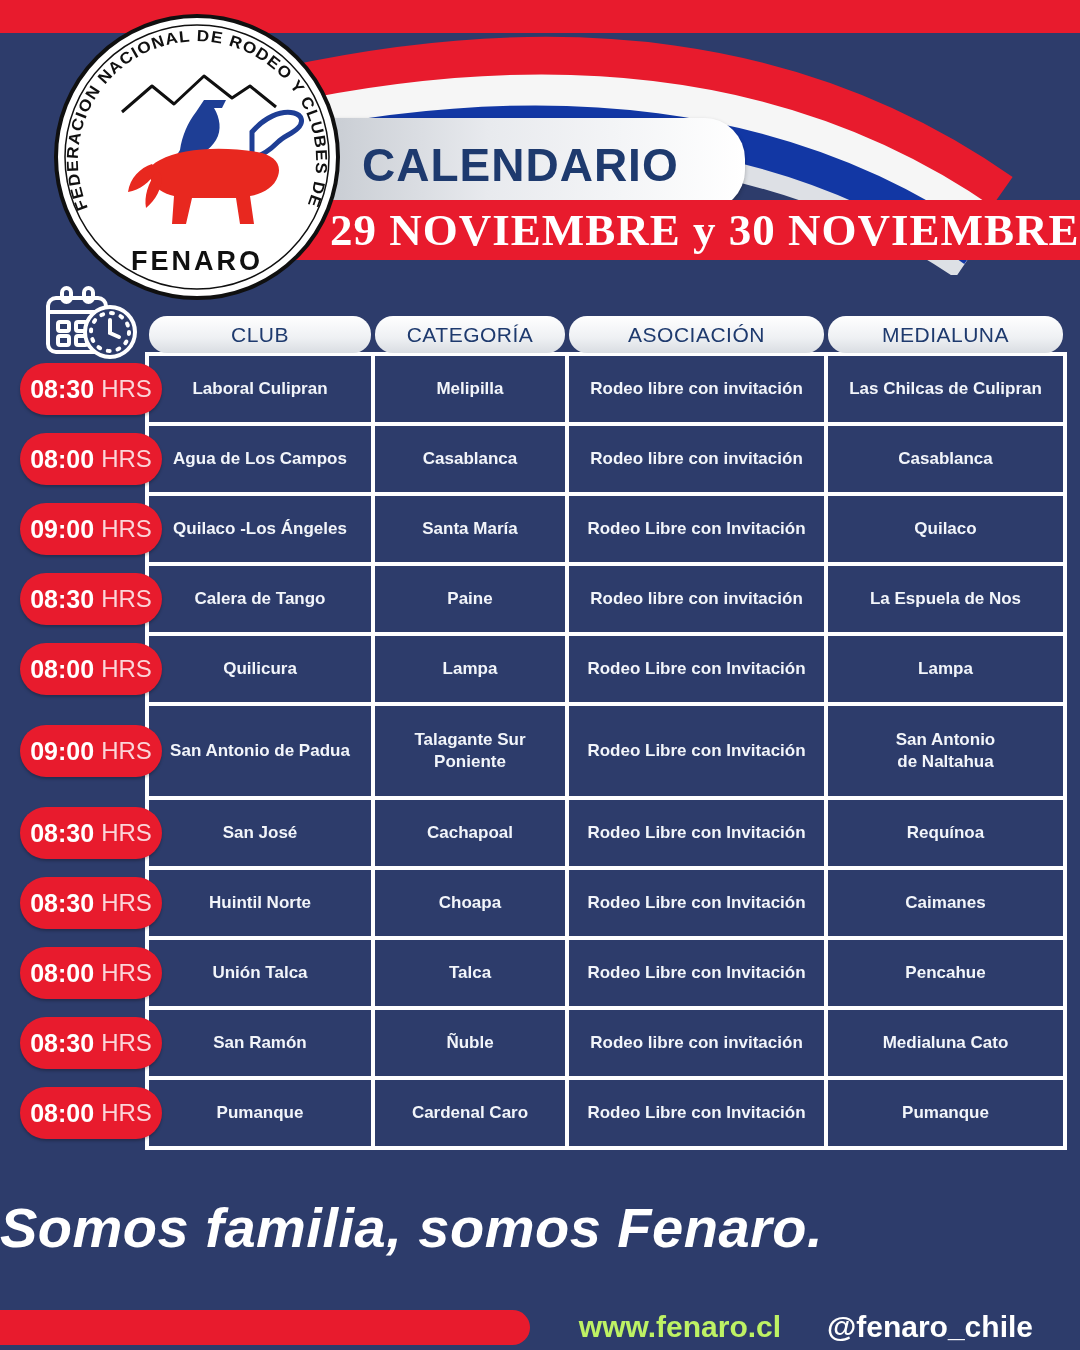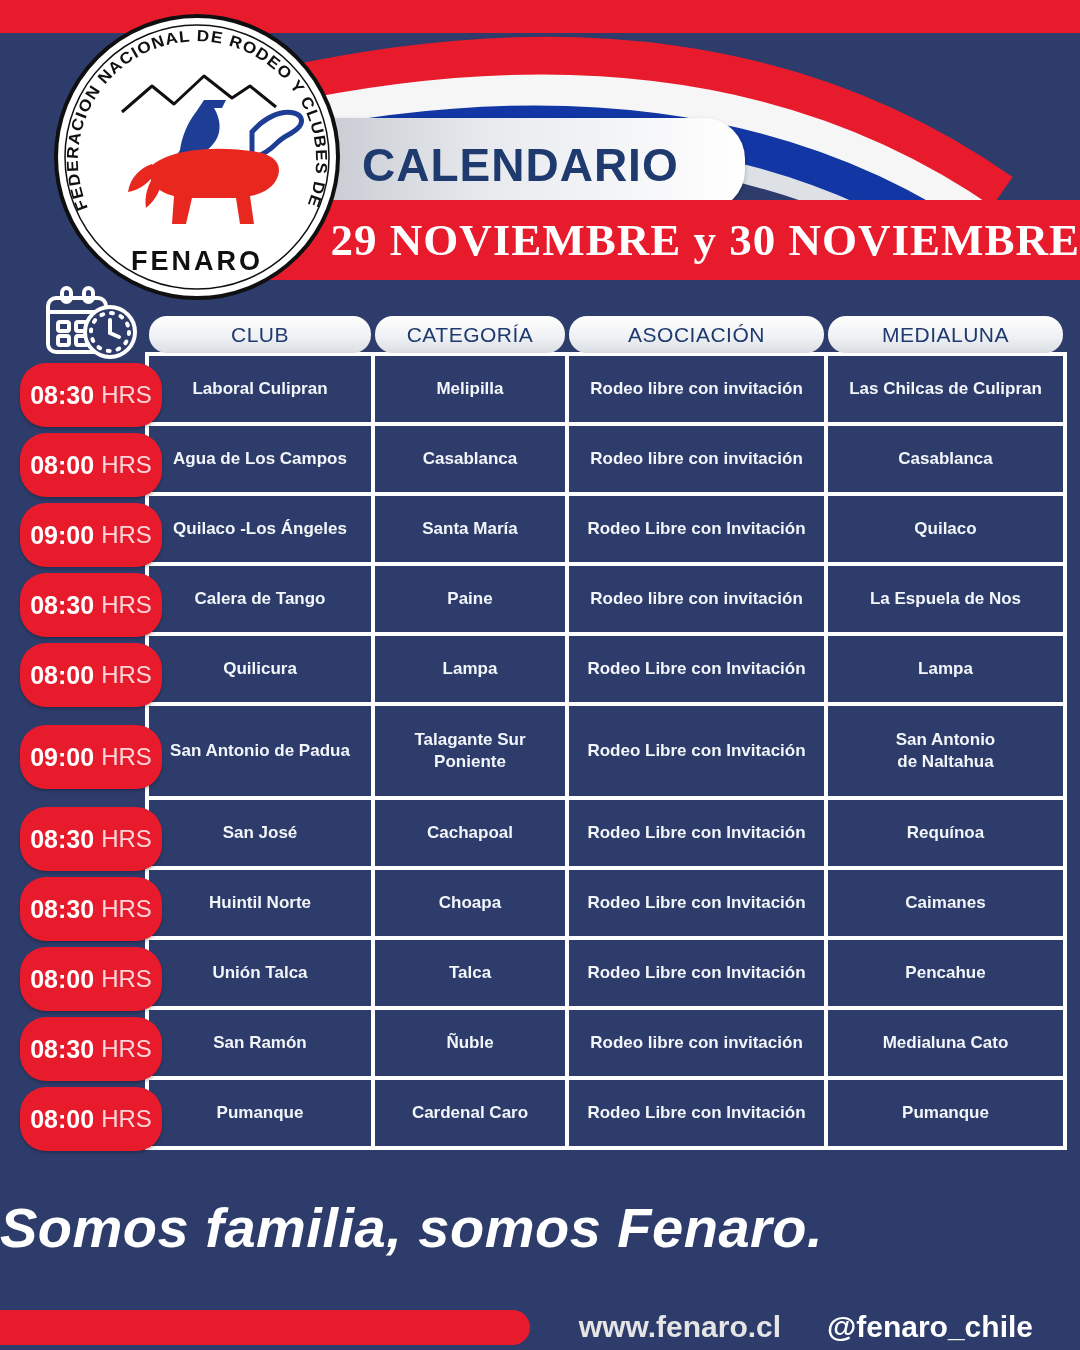--- a/index.html
+++ b/index.html
@@ -28,22 +28,22 @@
     display:flex;align-items:center;z-index:3;
     box-shadow:0 2px 4px rgba(0,0,0,0.25);
   }
   .cal-pill span{
     margin-left:82px;font-size:46px;font-weight:bold;color:var(--header-text);
     letter-spacing:1px;
   }
 
   
   .date-band{
-    left:270px;top:200px;right:0;height:80px;background:var(--red);
-    display:flex;align-items:center;justify-content:flex-end;z-index:4;
+    left:270px;top:200px;right:0;height:60px;background:var(--red);
+    display:flex;align-items:center;justify-content:flex-start;z-index:4;
   }
   .date-band span{
     font-family:"Liberation Serif","DejaVu Serif",serif;
     font-size:45px;font-weight:bold;color:#ffffff;letter-spacing:1px;
     padding-left:60px;
   }
 
   
   .logo{left:52px;top:12px;width:290px;height:290px;z-index:5;}
 
@@ -70,38 +70,38 @@
   }
   .cell{
     background:var(--navy);display:flex;align-items:center;justify-content:center;
     text-align:center;font-size:17px;font-weight:bold;color:var(--cell-text);
     line-height:1.3;white-space:pre-line;padding:16px 8px;
   }
 
   
   .badges{left:0;top:0;width:175px;height:1350px;z-index:7;}
   .badge{
-    position:absolute;left:20px;width:142px;height:64px;border-radius:26px;
+    position:absolute;left:20px;width:142px;height:52px;border-radius:26px;
     background:var(--red);display:flex;align-items:center;justify-content:center;
     gap:7px;box-shadow:0 2px 3px rgba(0,0,0,0.25);
   }
   .badge .t{font-size:25px;font-weight:bold;color:#ffffff;}
   .badge .s{font-size:24px;font-weight:normal;color:rgba(255,255,255,0.82);}
 
   
   .slogan{
     left:0;top:1195px;width:1019px;text-align:left;z-index:3;
     font-size:56px;font-weight:800;font-style:italic;color:#ffffff;
     letter-spacing:.5px;
   }
   .footbar{
     left:0;top:1310px;width:530px;height:35px;background:var(--red);
     border-radius:0 18px 18px 0;z-index:3;
   }
-  .site{left:565px;top:1310px;width:230px;text-align:center;font-size:30px;font-weight:bold;color:#e5e5e5;z-index:3;}
+  .site{left:565px;top:1310px;width:230px;text-align:center;font-size:30px;font-weight:bold;color:#bef264;z-index:3;}
   .social{left:820px;top:1310px;width:220px;text-align:center;font-size:30px;font-weight:bold;color:#ffffff;z-index:3;}
 </style>
 </head>
 <body>
 
 <div class="abs topbar"></div>
 
 <svg class="abs ribbon" viewBox="0 0 1080 275">
   <path d="M268,176 C538,118 778,143 962,268" fill="none" stroke="#dde0e5" stroke-width="24"></path>
   <path d="M290,88 C560,30 800,55 1000,195" fill="none" stroke="#e81b2d" stroke-width="44"></path>

